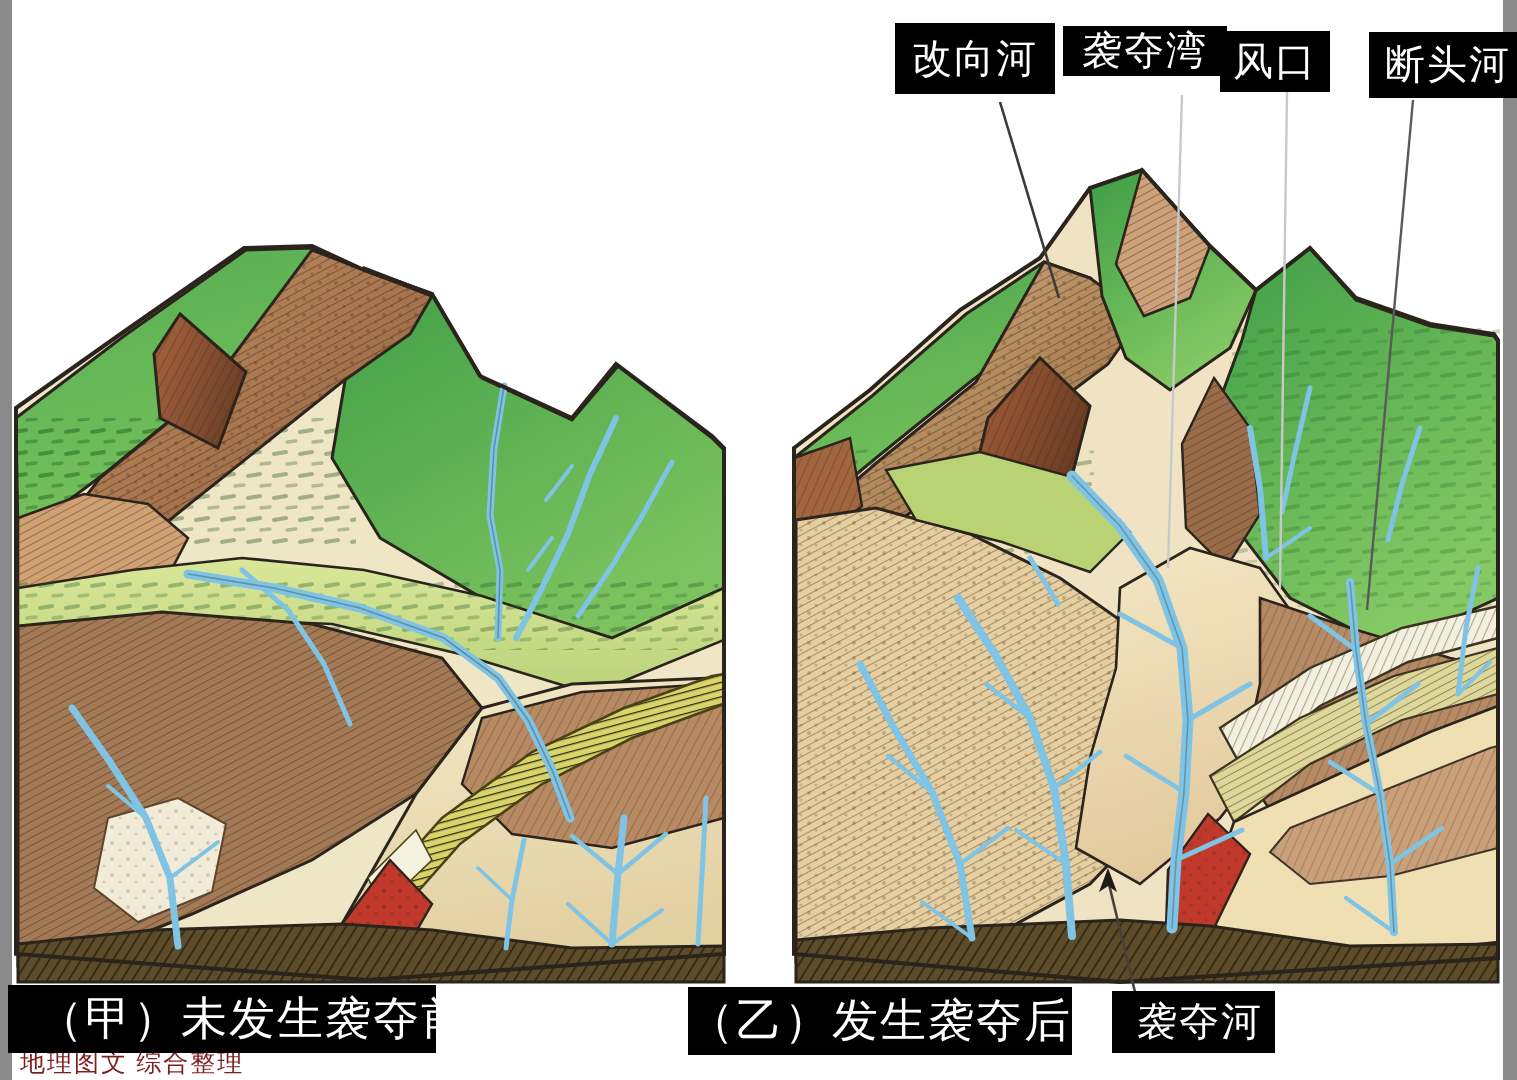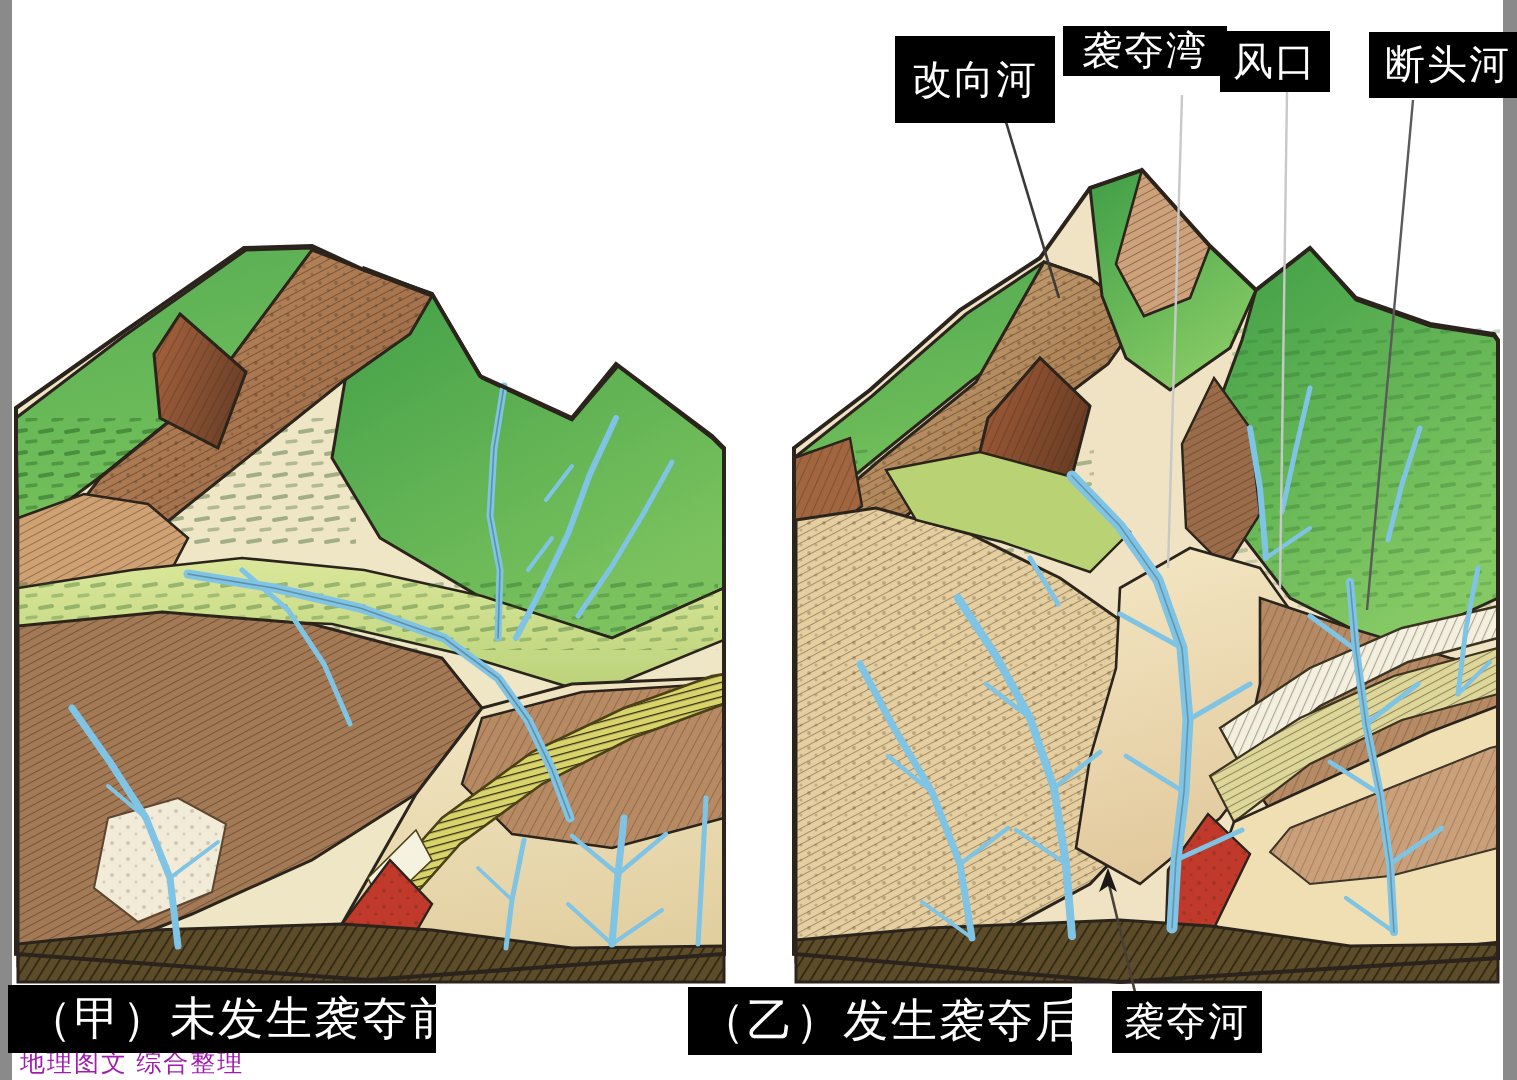--- a/index.html
+++ b/index.html
@@ -26,21 +26,21 @@
     left: 1503px; top: 0;
     width: 14px; height: 1080px;
     background: #8a8a8a;
   }
   .watermark {
     position: absolute;
     left: 20px;
     top: 1046px;
     width: 700px;
     height: 34px;
-    color: #a21caf;
+    color: #7f1d1d;
     font-size: 25px;
     letter-spacing: 2px;
     white-space: nowrap;
     overflow: hidden;
     user-select: none;
   }
 
   
   .chip {
     position: absolute;
@@ -351,43 +351,43 @@
     <line x1="1182" y1="95" x2="1168" y2="568" stroke="#c8c8c8" stroke-width="2.4"></line>
 
     <line x1="1287" y1="92" x2="1280" y2="588" stroke="#c8c8c8" stroke-width="2.4"></line>
 
     <line x1="1413" y1="100" x2="1367" y2="610" stroke="#5a5a5a" stroke-width="2.4"></line>
 
     <line x1="1135" y1="992" x2="1108" y2="880" stroke="#4a4038" stroke-width="2.6"></line>
     <path d="M1108 868 L1099 892 L1108 886 L1117 892 Z" fill="#1d1a16"></path>
   </svg>
 
-  <div class="chip" style="left:895px; top:36px; width:160px; height:87px;">
+  <div class="chip" style="left:895px; top:23px; width:160px; height:71px;">
     <span>改向河</span>
   </div>
 
   <div class="chip" style="left:1063px; top:26px; width:164px; height:50px;">
     <span>袭夺湾</span>
   </div>
 
   <div class="chip" style="left:1220px; top:31px; width:110px; height:61px;">
     <span>风口</span>
   </div>
 
   <div class="chip" style="left:1357px; top:32px; width:158px; height:66px;margin-left:12px;">
     <span>断头河</span>
   </div>
 
-  <div class="chip" style="left:1112px; top:991px; width:150px; height:62px;">
+  <div class="chip" style="left:1112px; top:991px; width:150px; height:62px;padding-left:13px;">
     <span>袭夺河</span>
   </div>
 
-  <div class="chip big" style="left:8px; top:985px; width:428px; height:68px; justify-content:flex-start; padding-left:18px; box-sizing:border-box;">
+  <div class="chip big" style="left:8px; top:985px; width:428px; height:68px; justify-content:flex-start; padding-left:29px; box-sizing:border-box;">
     <span>（甲）未发生袭夺前</span>
   </div>
 
-  <div class="chip big" style="left:688px; top:987px; width:384px; height:68px; justify-content:center; padding-left:22px; box-sizing:border-box;">
+  <div class="chip big" style="left:688px; top:987px; width:384px; height:68px; justify-content:flex-end; padding-left:22px; box-sizing:border-box;">
     <span>（乙）发生袭夺后</span>
   </div>
 
   <div class="watermark">地理图文  综合整理</div>
 
 </div>
 
 </body></html>

